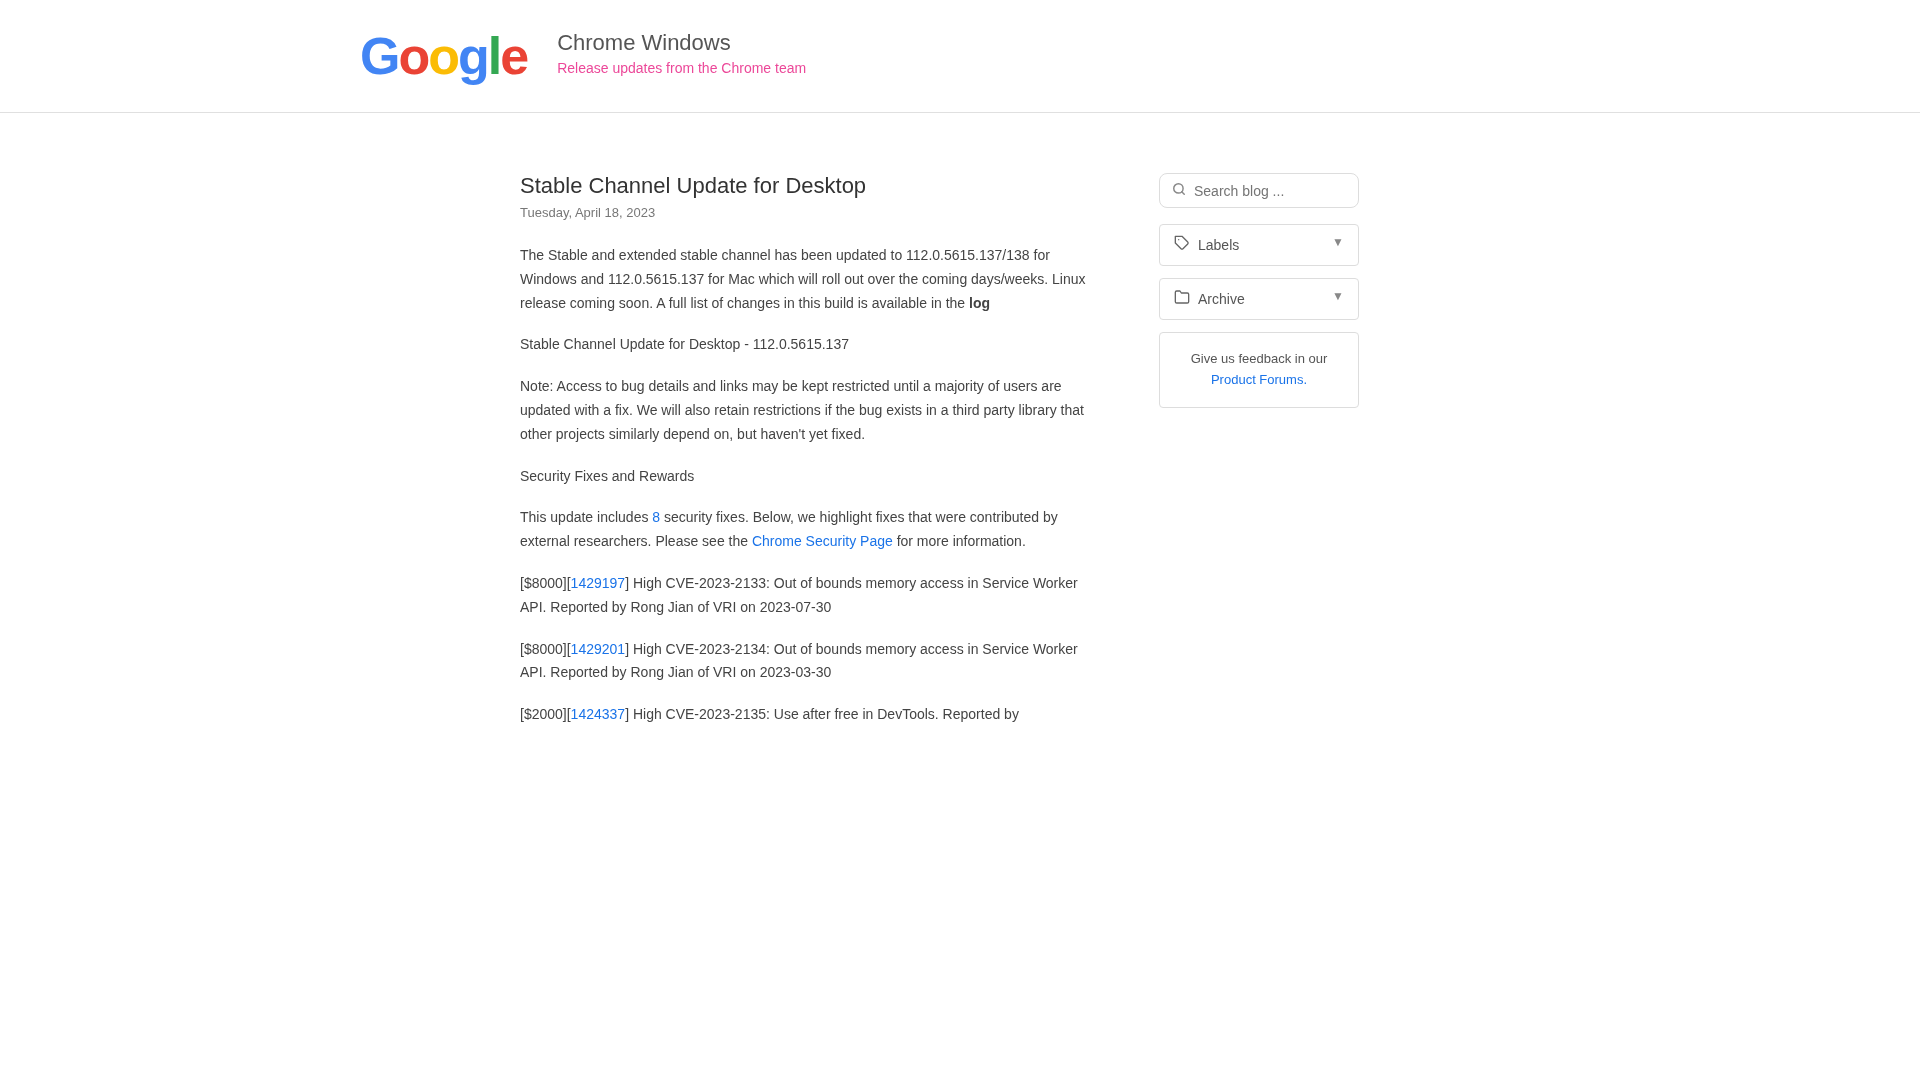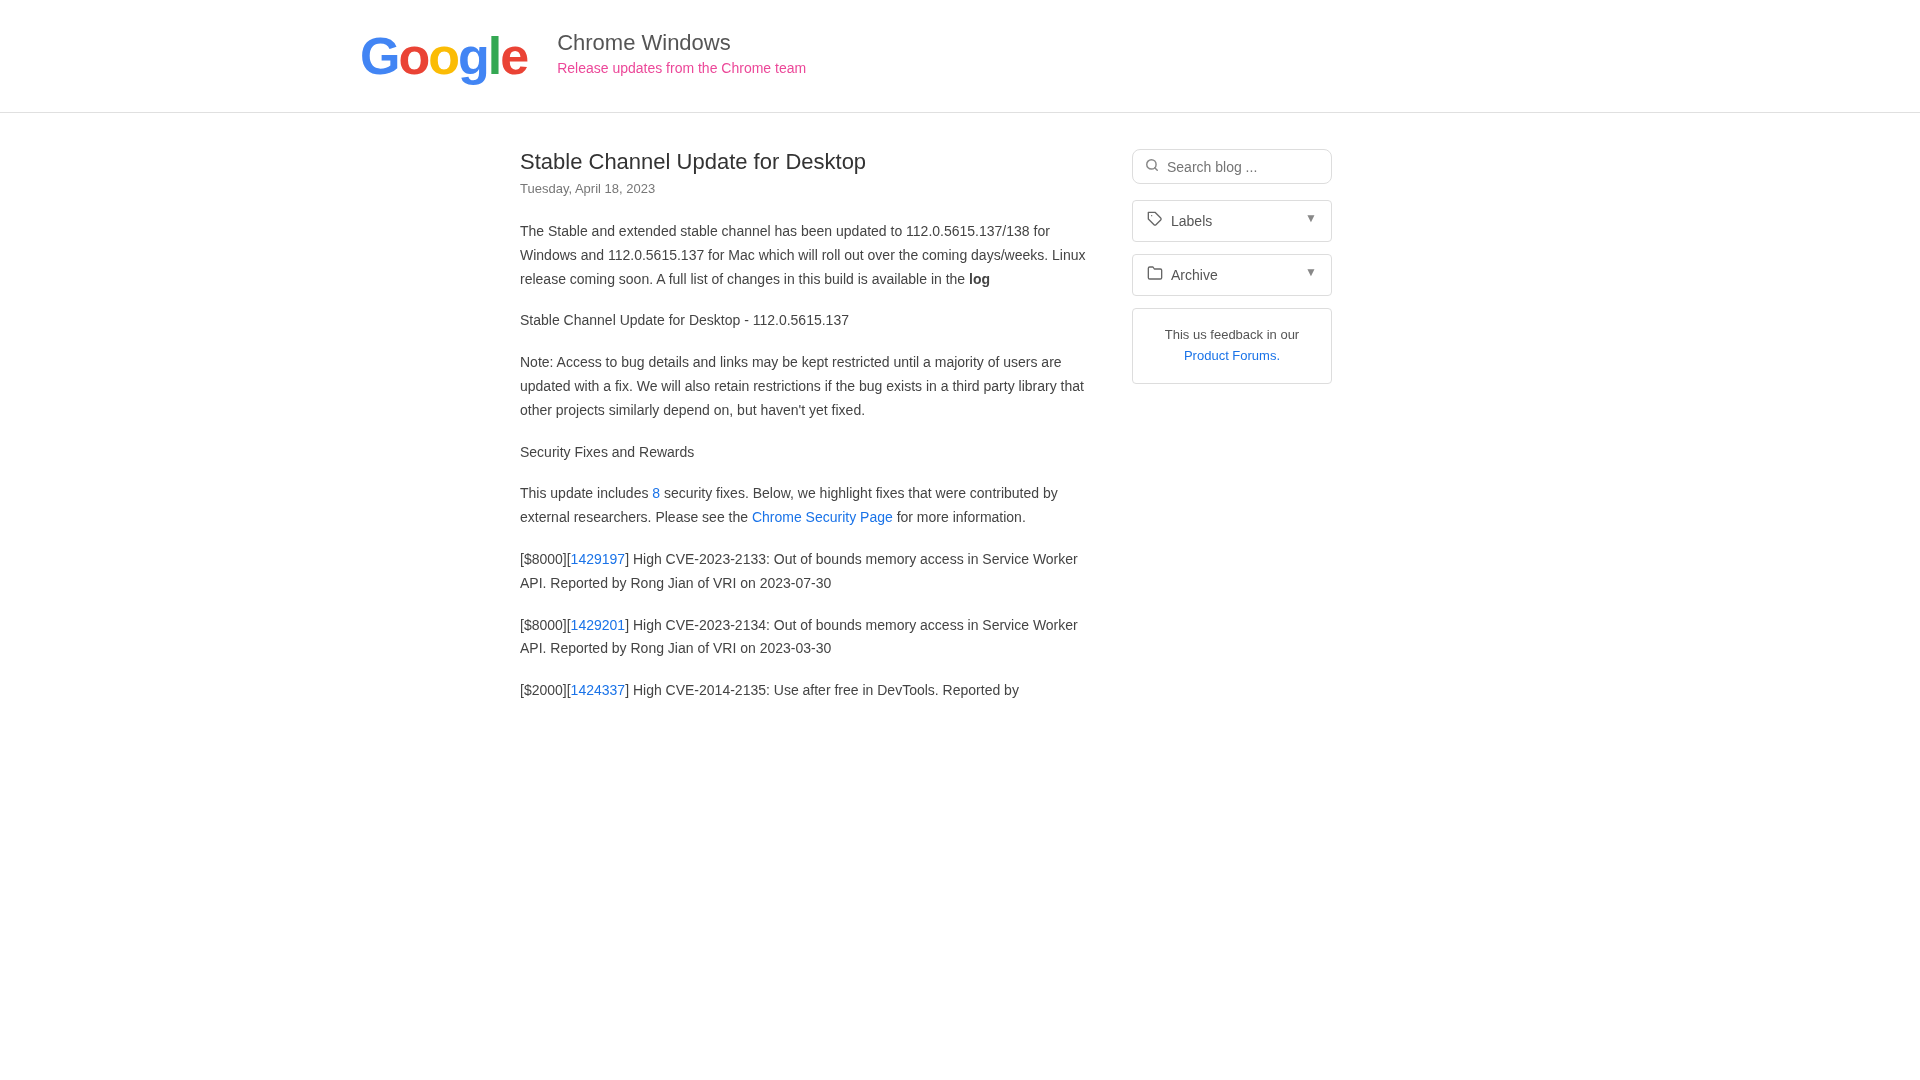--- a/index.html
+++ b/index.html
@@ -49,23 +49,23 @@
     .header-subtitle {
       font-size: 14px;
       color: #ec4899;
       font-weight: 400;
     }
 
     
     .main-container {
       display: flex;
       max-width: 1200px;
-      margin: 36px auto;
+      margin: 60px auto;
       padding: 0 20px;
-      gap: 32px;
+      gap: 59px;
     }
 
     
     .article-content {
       flex: 1;
       max-width: 580px;
       margin-left: 140px;
     }
     .article-title {
       font-size: 22px;
@@ -209,21 +209,21 @@
 
       <p>
         <span>[$8000][</span><a href="#">1429197</a><span>] High CVE-2023-2133: Out of bounds memory access in Service Worker API. Reported by Rong Jian of VRI on 2023-07-30</span>
       </p>
 
       <p>
         <span>[$8000][</span><a href="#">1429201</a><span>] High CVE-2023-2134: Out of bounds memory access in Service Worker API. Reported by Rong Jian of VRI on 2023-03-30</span>
       </p>
 
       <p>
-        <span>[$2000][</span><a href="#">1424337</a><span>] High CVE-2014-2135: Use after free in DevTools. Reported by</span>
+        <span>[$2000][</span><a href="#">1424337</a><span>] High CVE-2023-2135: Use after free in DevTools. Reported by</span>
       </p>
     </div>
   </div>
 
   <div class="sidebar">
 
     <div class="search-box">
       <span class="search-icon-wrap">
         <svg width="14" height="14" viewBox="0 0 24 24" fill="none" stroke="#888" stroke-width="2.5" stroke-linecap="round" stroke-linejoin="round">
           <circle cx="11" cy="11" r="8"></circle>
@@ -256,19 +256,19 @@
               <path d="M22 19a2 2 0 01-2 2H4a2 2 0 01-2-2V5a2 2 0 012-2h5l2 3h9a2 2 0 012 2z"></path>
             </svg>
           </span>
           <span class="widget-label">Archive</span>
         </div>
         <span class="widget-chevron">▼</span>
       </div>
     </div>
 
     <div class="feedback-box">
-      <span>This us feedback in our</span>
+      <span>Give us feedback in our</span>
       <br>
       <a href="#">Product Forums.</a>
     </div>
 
   </div>
 </div>
 
 </body></html>

